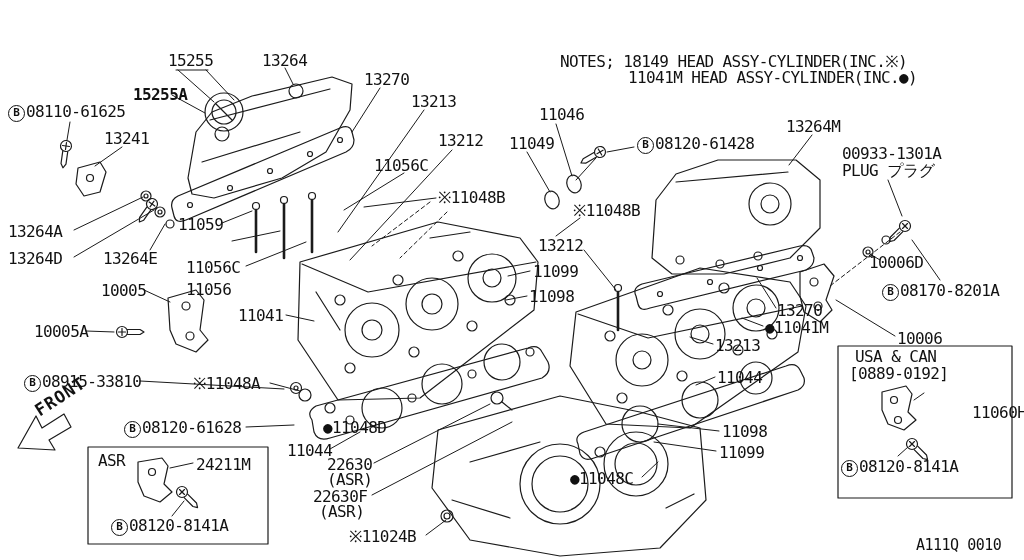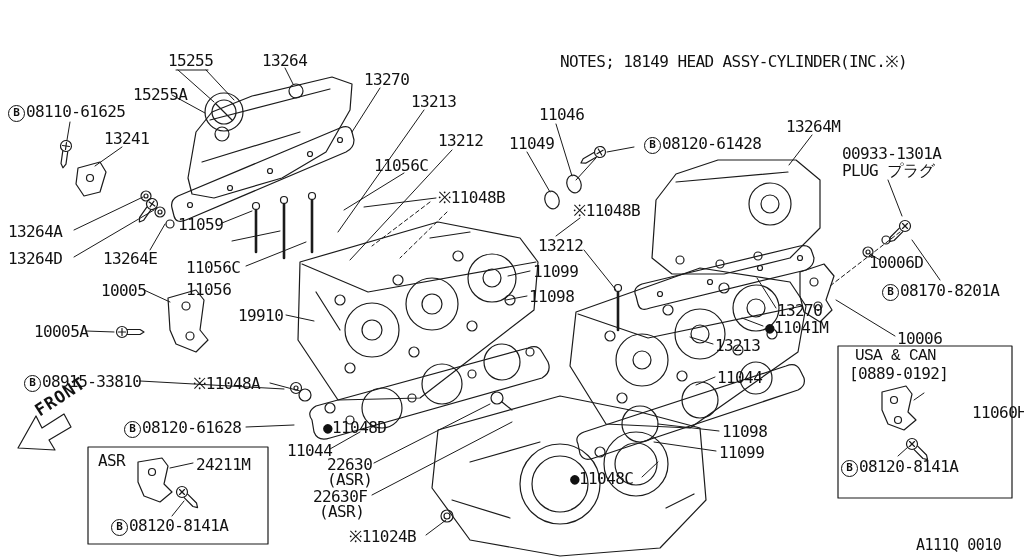--- a/index.html
+++ b/index.html
@@ -277,65 +277,66 @@
       <rect x="88" y="447" width="180" height="97"></rect>
       <rect x="838" y="346" width="174" height="152"></rect>
     </g>
 
     <g>
       <path d="M18,448 L36,416 L42,428 L64,414 L71,427 L49,440 L55,450 Z"></path>
     </g>
   </svg>
 
   <div class="note" style="left:560px;top:50px">NOTES; 18149 HEAD ASSY-CYLINDER(INC.※)</div>
+  <div class="note" style="left:628px;top:68px">11041M HEAD ASSY-CYLINDER(INC.●)</div>
 
   <div class="front">FRONT</div>
 
   <div class="docnum">A111Q 0010</div>
 
   <div id="labels-layer">
       <div class="plabel" style="left: 168px; top: 52px; text-align: center;"><span>15255</span></div>
       <div class="plabel" style="left: 262px; top: 52px;"><span>13264</span></div>
-      <div class="plabel" style="left: 133px; top: 86px;"><span>15255A</span></div>
+      <div class="plabel" style="left: 133px; top: 86px; font-weight: bold;"><span>15255A</span></div>
       <div class="plabel" style="left: 364px; top: 71px;"><span>13270</span></div>
       <div class="plabel" style="left: 411px; top: 93px;"><span>13213</span></div>
       <div class="plabel" style="left: 8px; top: 103px;"><span class="bcirc">B</span><span>08110-61625</span></div>
       <div class="plabel" style="left: 104px; top: 130px;"><span>13241</span></div>
       <div class="plabel" style="left: 438px; top: 132px;"><span>13212</span></div>
       <div class="plabel" style="left: 374px; top: 157px;"><span>11056C</span></div>
       <div class="plabel" style="left: 539px; top: 106px;"><span>11046</span></div>
       <div class="plabel" style="left: 509px; top: 135px;"><span>11049</span></div>
-      <div class="plabel" style="left: 637px; top: 135px; margin-left: 7px;"><span class="bcirc">B</span><span>08120-61428</span></div>
+      <div class="plabel" style="left: 637px; top: 135px;"><span class="bcirc">B</span><span>08120-61428</span></div>
       <div class="plabel" style="left: 786px; top: 118px;"><span>13264M</span></div>
       <div class="plabel" style="left: 842px; top: 145px;"><span>00933-1301A</span></div>
       <div class="plabel" style="left: 842px; top: 162px;"><span>PLUG プラグ</span></div>
       <div class="plabel" style="left: 438px; top: 189px;"><span>※11048B</span></div>
       <div class="plabel" style="left: 573px; top: 202px;"><span>※11048B</span></div>
       <div class="plabel" style="left: 8px; top: 223px;"><span>13264A</span></div>
       <div class="plabel" style="left: 8px; top: 250px;"><span>13264D</span></div>
       <div class="plabel" style="left: 103px; top: 250px;"><span>13264E</span></div>
       <div class="plabel" style="left: 178px; top: 216px;"><span>11059</span></div>
       <div class="plabel" style="left: 186px; top: 233px; margin-top: 48px;"><span>11056</span></div>
       <div class="plabel" style="left: 186px; top: 259px;"><span>11056C</span></div>
       <div class="plabel" style="left: 538px; top: 237px;"><span>13212</span></div>
       <div class="plabel" style="left: 533px; top: 263px;"><span>11099</span></div>
       <div class="plabel" style="left: 529px; top: 288px;"><span>11098</span></div>
       <div class="plabel" style="left: 101px; top: 282px;"><span>10005</span></div>
       <div class="plabel" style="left: 34px; top: 323px;"><span>10005A</span></div>
-      <div class="plabel" style="left: 238px; top: 307px;"><span>19910</span></div>
+      <div class="plabel" style="left: 238px; top: 307px;"><span>11041</span></div>
       <div class="plabel" style="left: 869px; top: 254px;"><span>10006D</span></div>
       <div class="plabel" style="left: 882px; top: 282px;"><span class="bcirc">B</span><span>08170-8201A</span></div>
       <div class="plabel" style="left: 777px; top: 302px;"><span>13270</span></div>
       <div class="plabel" style="left: 765px; top: 319px;"><span>●11041M</span></div>
       <div class="plabel" style="left: 897px; top: 330px;"><span>10006</span></div>
       <div class="plabel" style="left: 715px; top: 337px;"><span>13213</span></div>
       <div class="plabel" style="left: 24px; top: 373px;"><span class="bcirc">B</span><span>08915-33810</span></div>
       <div class="plabel" style="left: 193px; top: 375px;"><span>※11048A</span></div>
       <div class="plabel" style="left: 717px; top: 369px;"><span>11044</span></div>
-      <div class="plabel" style="left: 855px; top: 348px; font-family: Liberation Mono, monospace;"><span>USA &amp; CAN</span></div>
+      <div class="plabel" style="left: 855px; top: 348px;"><span>USA &amp; CAN</span></div>
       <div class="plabel" style="left: 849px; top: 365px;"><span>[0889-0192]</span></div>
       <div class="plabel" style="left: 972px; top: 386px; margin-top: 18px;"><span>11060H</span></div>
       <div class="plabel" style="left: 124px; top: 419px;"><span class="bcirc">B</span><span>08120-61628</span></div>
       <div class="plabel" style="left: 323px; top: 419px;"><span>●11048D</span></div>
       <div class="plabel" style="left: 287px; top: 442px;"><span>11044</span></div>
       <div class="plabel" style="left: 327px; top: 456px;"><span>22630</span></div>
       <div class="plabel" style="left: 327px; top: 471px;"><span>(ASR)</span></div>
       <div class="plabel" style="left: 313px; top: 488px;"><span>22630F</span></div>
       <div class="plabel" style="left: 319px; top: 503px;"><span>(ASR)</span></div>
       <div class="plabel" style="left: 722px; top: 423px;"><span>11098</span></div>

